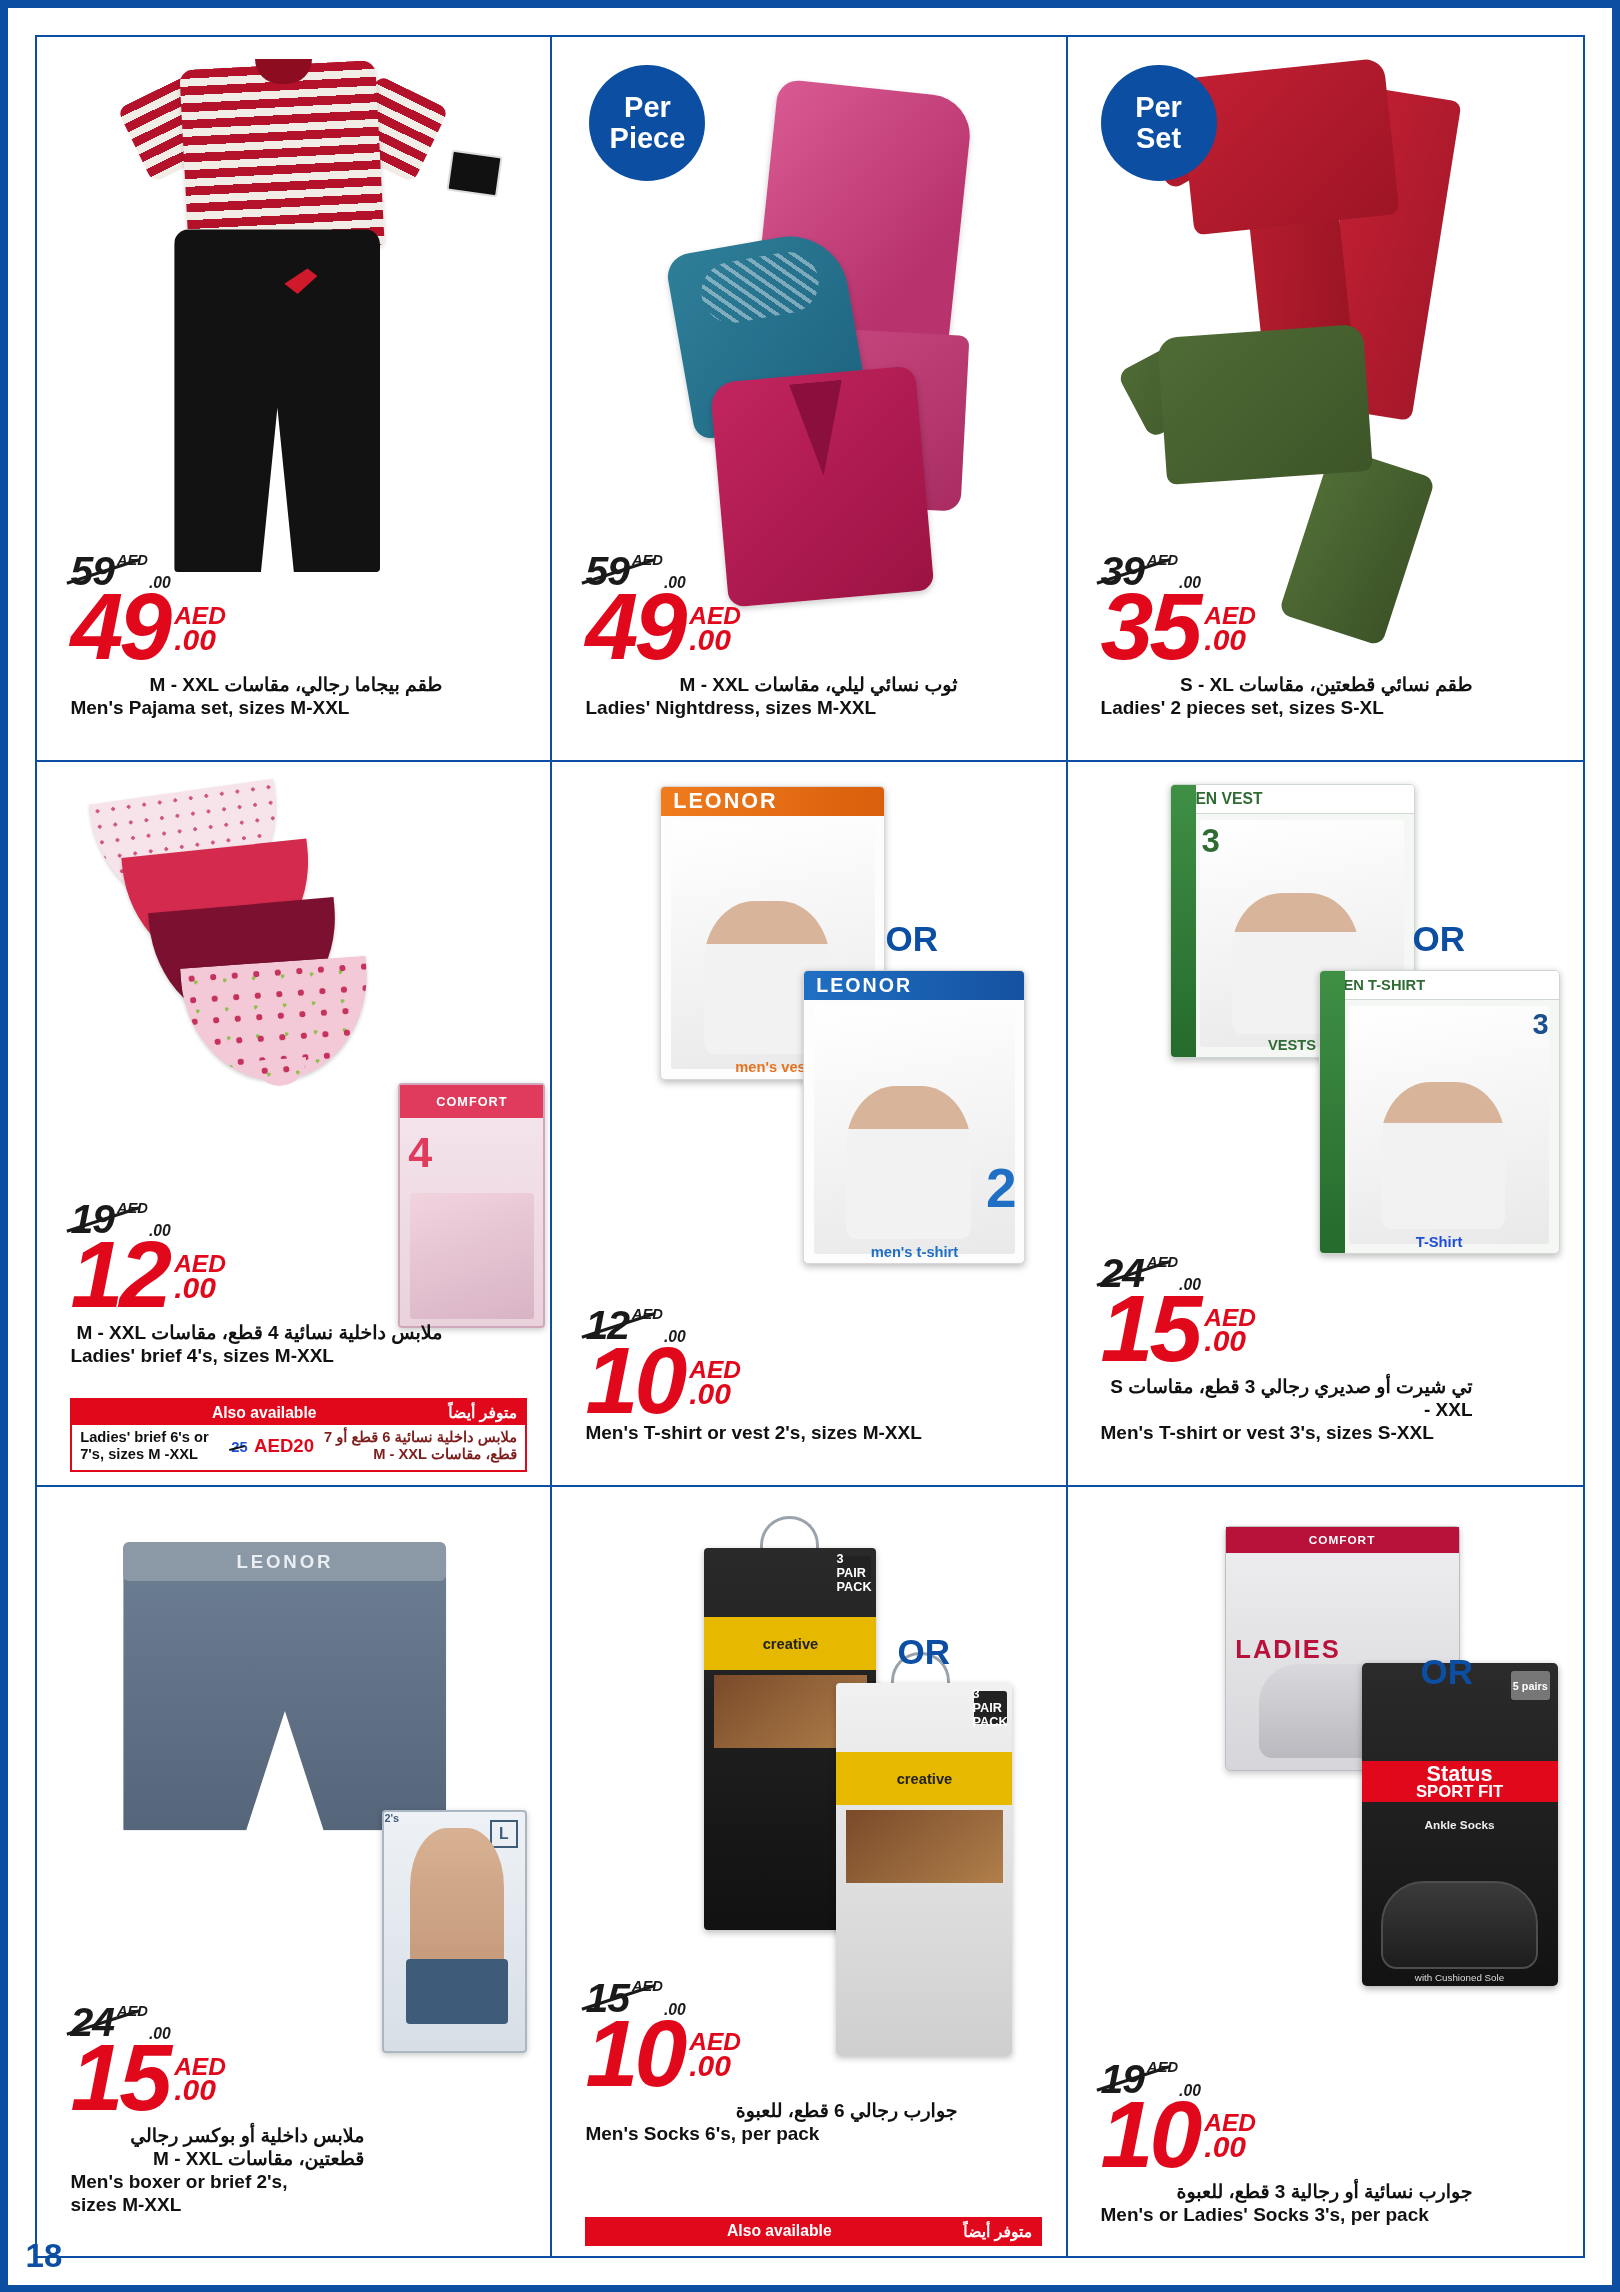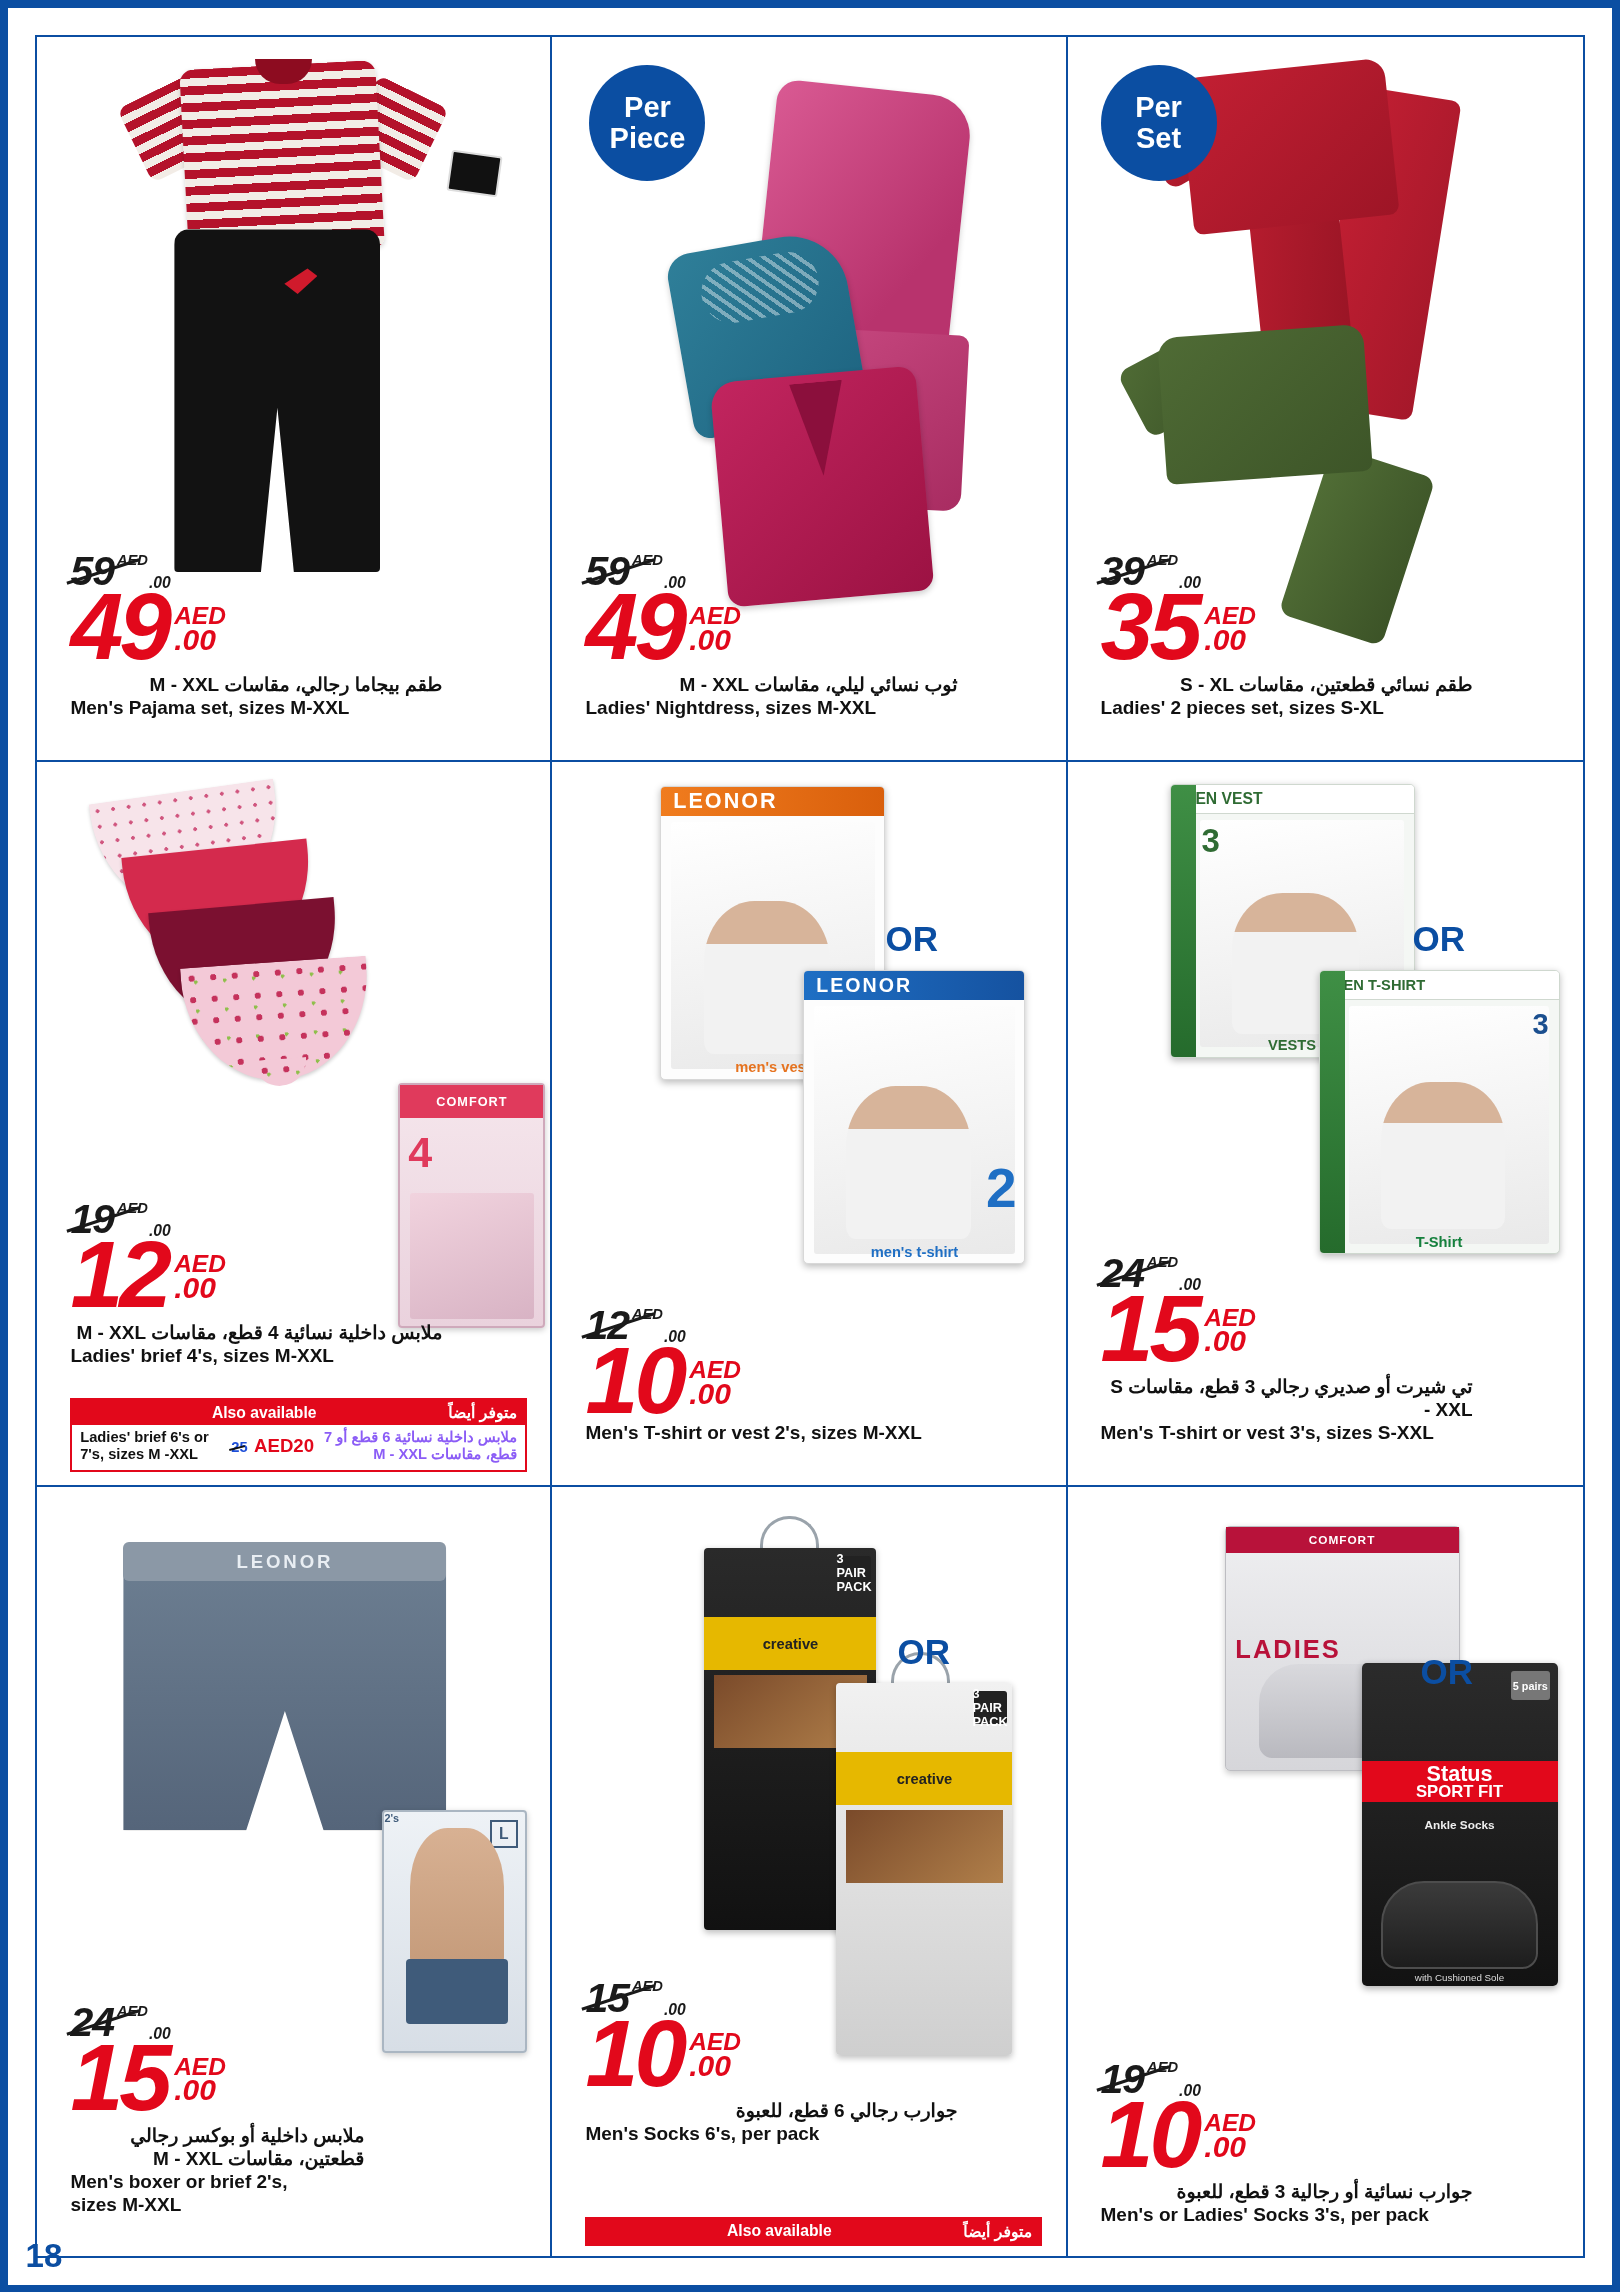--- a/index.html
+++ b/index.html
@@ -139,21 +139,21 @@
   .also .body{
     display:flex; align-items:center; justify-content:space-between;
     padding:3.9px 7.8px 5.9px;
     gap:7.8px;
     border-radius:21px;
   }
   .also .body .en{
     font-size:14.7px; font-weight:bold; color:#111; line-height:1.18;
   }
   .also .body .ar{
-    direction:rtl; font-size:14.7px; font-weight:bold; color:#8b5cf6; line-height:1.18;
+    direction:rtl; font-size:14.7px; font-weight:bold; color:#7f1d1d; line-height:1.18;
     text-align:right;
   }
   .also .body .prc{
     position:relative;
     font-size:18.6px; font-weight:bold; color:#e2081b; white-space:nowrap;
   }
   .also .body .prc .old{
     font-size:14.7px; color:#1d4ed8; margin-right:2px; position:relative;
   }
   .also .body .prc .old::after{
@@ -666,21 +666,21 @@
           </div>
           <div class="pack pk-tshirt">
             <div class="strip">
               <span>MEN   T-SHIRT</span>
             </div>
             <div class="green-side"></div>
             <div class="inner" style="left:29px">
                 <div class="man"></div>
               </div>
             <div class="bignum" style="right:9.8px; bottom:auto; top:39px; font-size:29px; color:#1b4f8f">3</div>
-            <div class="label" style="color:#15803d">T-Shirt</div>
+            <div class="label" style="color:#1d4ed8">T-Shirt</div>
           </div>
         </div>
         <div class="price-block">
           <div class="old-price">
             <span class="num">24</span>
             <span class="cur">AED</span>
             <span class="dec">.00</span>
             <span class="strike"></span>
           </div>
           <div class="new-price">

